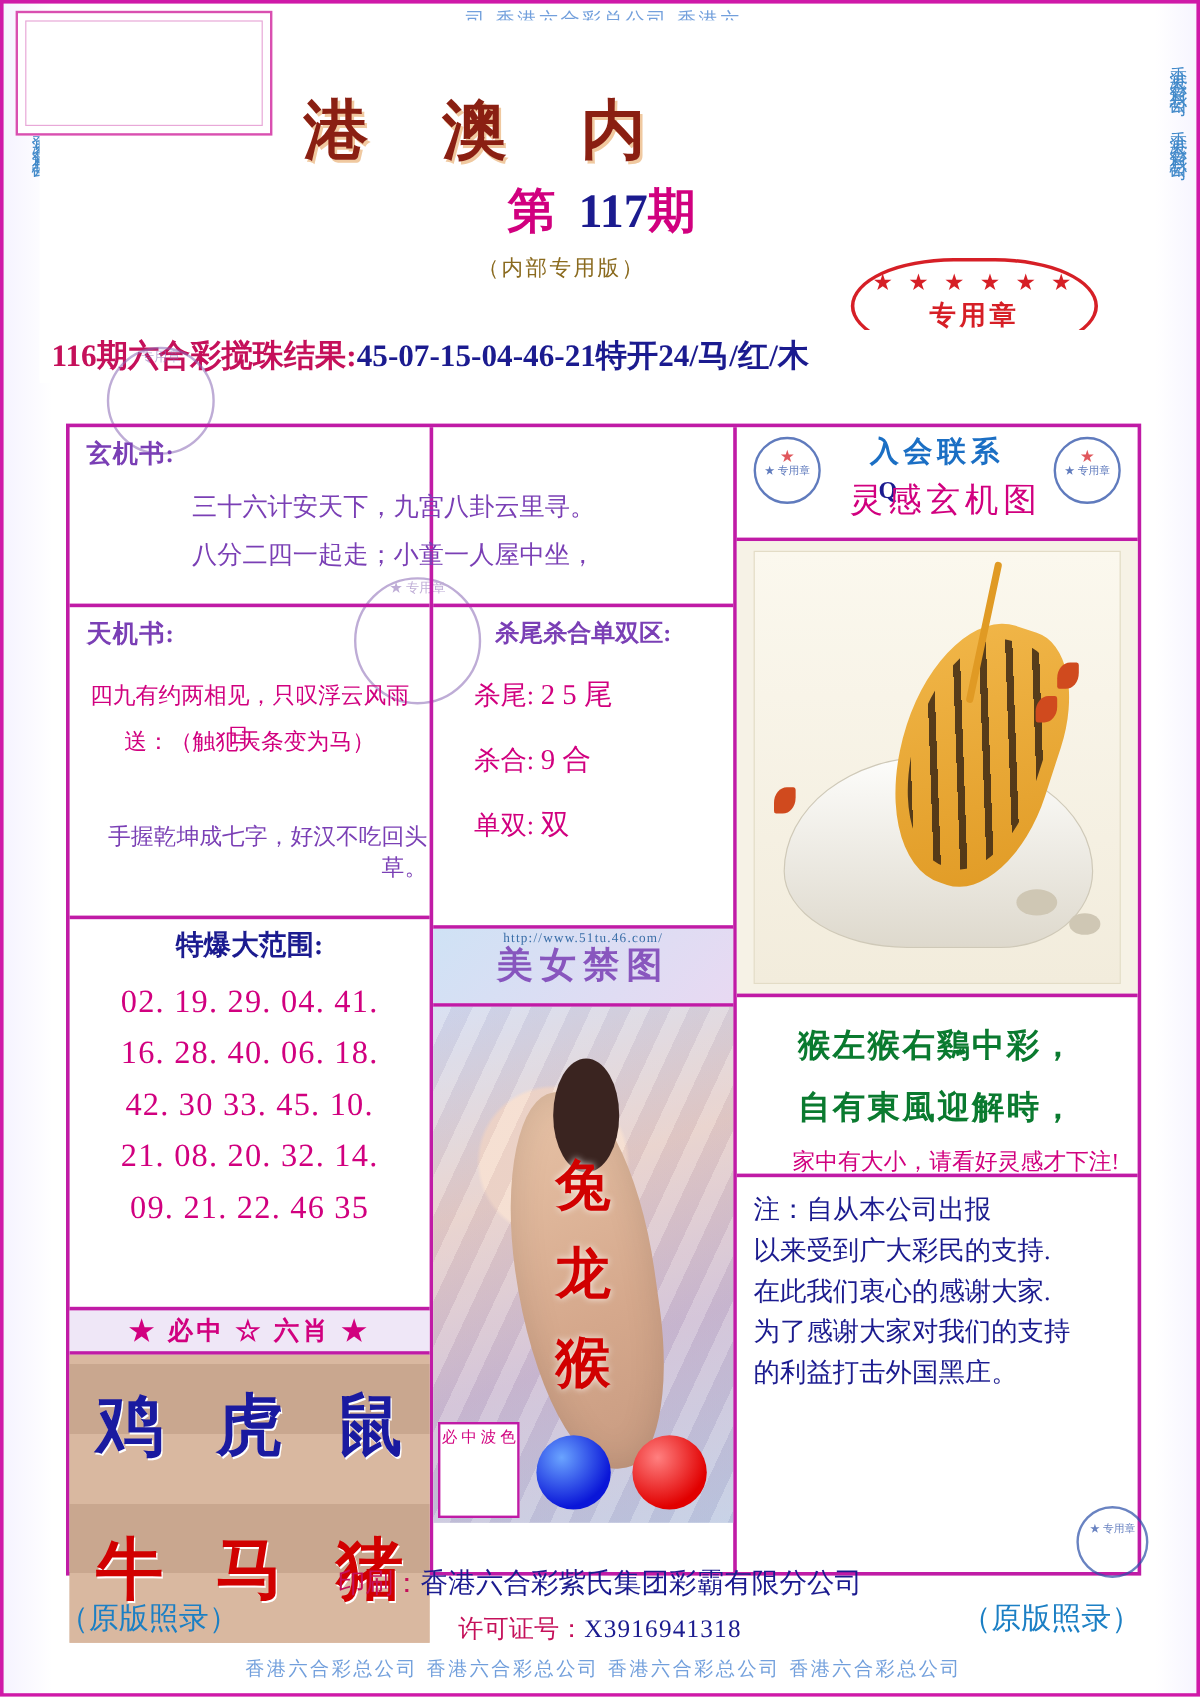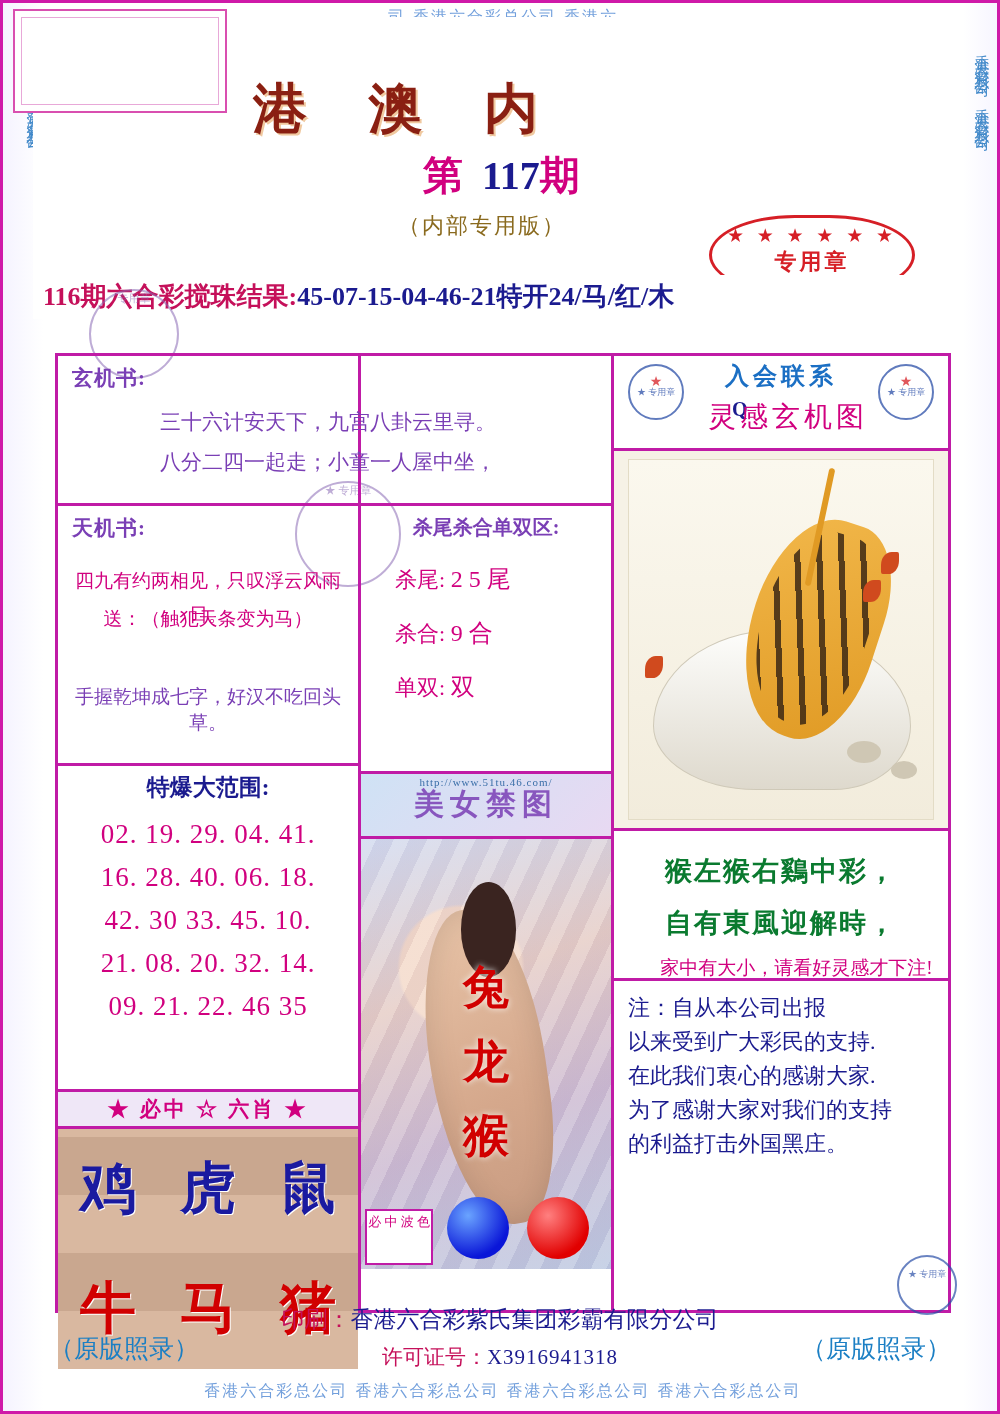--- a/index.html
+++ b/index.html
@@ -54,21 +54,21 @@
     font-size:54px;font-weight:bold;color:#8a1f12;letter-spacing:24px;
     text-shadow:2px 2px 0 #f0c9a0;
   }
   .issue{
     position:absolute;left:420px;top:145px;
     font-size:40px;font-weight:bold;color:#d1007f;
   }
   .issue .num{color:#1b1b8f;margin-left:19px;}
   .subtitle{
     position:absolute;left:395px;top:208px;
-    font-size:22px;color:#8a6a1e;letter-spacing:2px;
+    font-size:18px;color:#8a6a1e;letter-spacing:2px;
   }
   .stamp{
     position:absolute;right:82px;top:212px;width:200px;height:74px;
     border:3px solid #d61f26;border-radius:50%/60%;
     background:rgba(255,255,255,.7);
     text-align:center;
   }
   .stamp .stars{font-size:19px;color:#d61f26;letter-spacing:4px;margin-top:6px;}
   .stamp .stext{font-size:22px;color:#d61f26;font-weight:bold;letter-spacing:3px;}
   .result-band{
@@ -94,21 +94,21 @@
 
   .lbl{color:#7a3fb5;font-size:21px;font-weight:bold;letter-spacing:1px;}
 
   
   .xuanji{height:150px;}
   .tianji{height:260px;}
   .fanwei{height:320px;}
 
   .poem{color:#7a3fb5;font-size:21px;line-height:36px;text-align:center;}
   .poem2{color:#d1007f;font-size:19px;line-height:34px;text-align:center;}
-  .poem3{color:#7a3fb5;font-size:19px;text-align:center;}
+  .poem3{color:#7a3fb5;font-size:19px;text-align:right;}
 
   .fanwei-title{font-size:23px;color:#1b1b8f;font-weight:bold;text-align:center;margin-top:6px;}
   .numgrid{font-size:27px;color:#d1007f;line-height:43px;text-align:center;letter-spacing:1px;}
 
   .bixiao-bar{
     height:34px;background:#efe7f7;text-align:center;color:#d1007f;
     font-size:21px;font-weight:bold;line-height:34px;letter-spacing:3px;
     border-bottom:3px solid #c01ba6;
   }
   .zodiac{
@@ -167,21 +167,21 @@
   .photo .hair{
     position:absolute;left:40%;top:10%;width:22%;height:22%;
     background:#3a2420;border-radius:50%;
   }
   .photo-words{
     position:absolute;left:50%;top:26%;transform:translateX(-50%);
     font-size:46px;font-weight:bold;color:#d10000;line-height:74px;text-align:center;
     text-shadow:0 0 6px rgba(255,255,255,.85);
   }
   .bobadge{
-    position:absolute;left:4px;bottom:4px;width:68px;height:56px;
+    position:absolute;left:4px;bottom:4px;width:68px;height:80px;
     border:2px solid #c01ba6;background:#fff;font-size:13px;color:#d1007f;
     line-height:16px;text-align:center;padding-top:3px;box-sizing:border-box;
   }
   .balls{position:absolute;left:86px;bottom:6px;}
   .ball{display:inline-block;width:62px;height:62px;border-radius:50%;margin-right:14px;}
   .ball.blue{background:radial-gradient(circle at 34% 30%,#6aa4ff,#0a16d8 70%);}
   .ball.red{background:radial-gradient(circle at 34% 30%,#ff8080,#e10000 70%);}
 
   
   .r-head{height:92px;border-bottom:3px solid #c01ba6;position:relative;}

